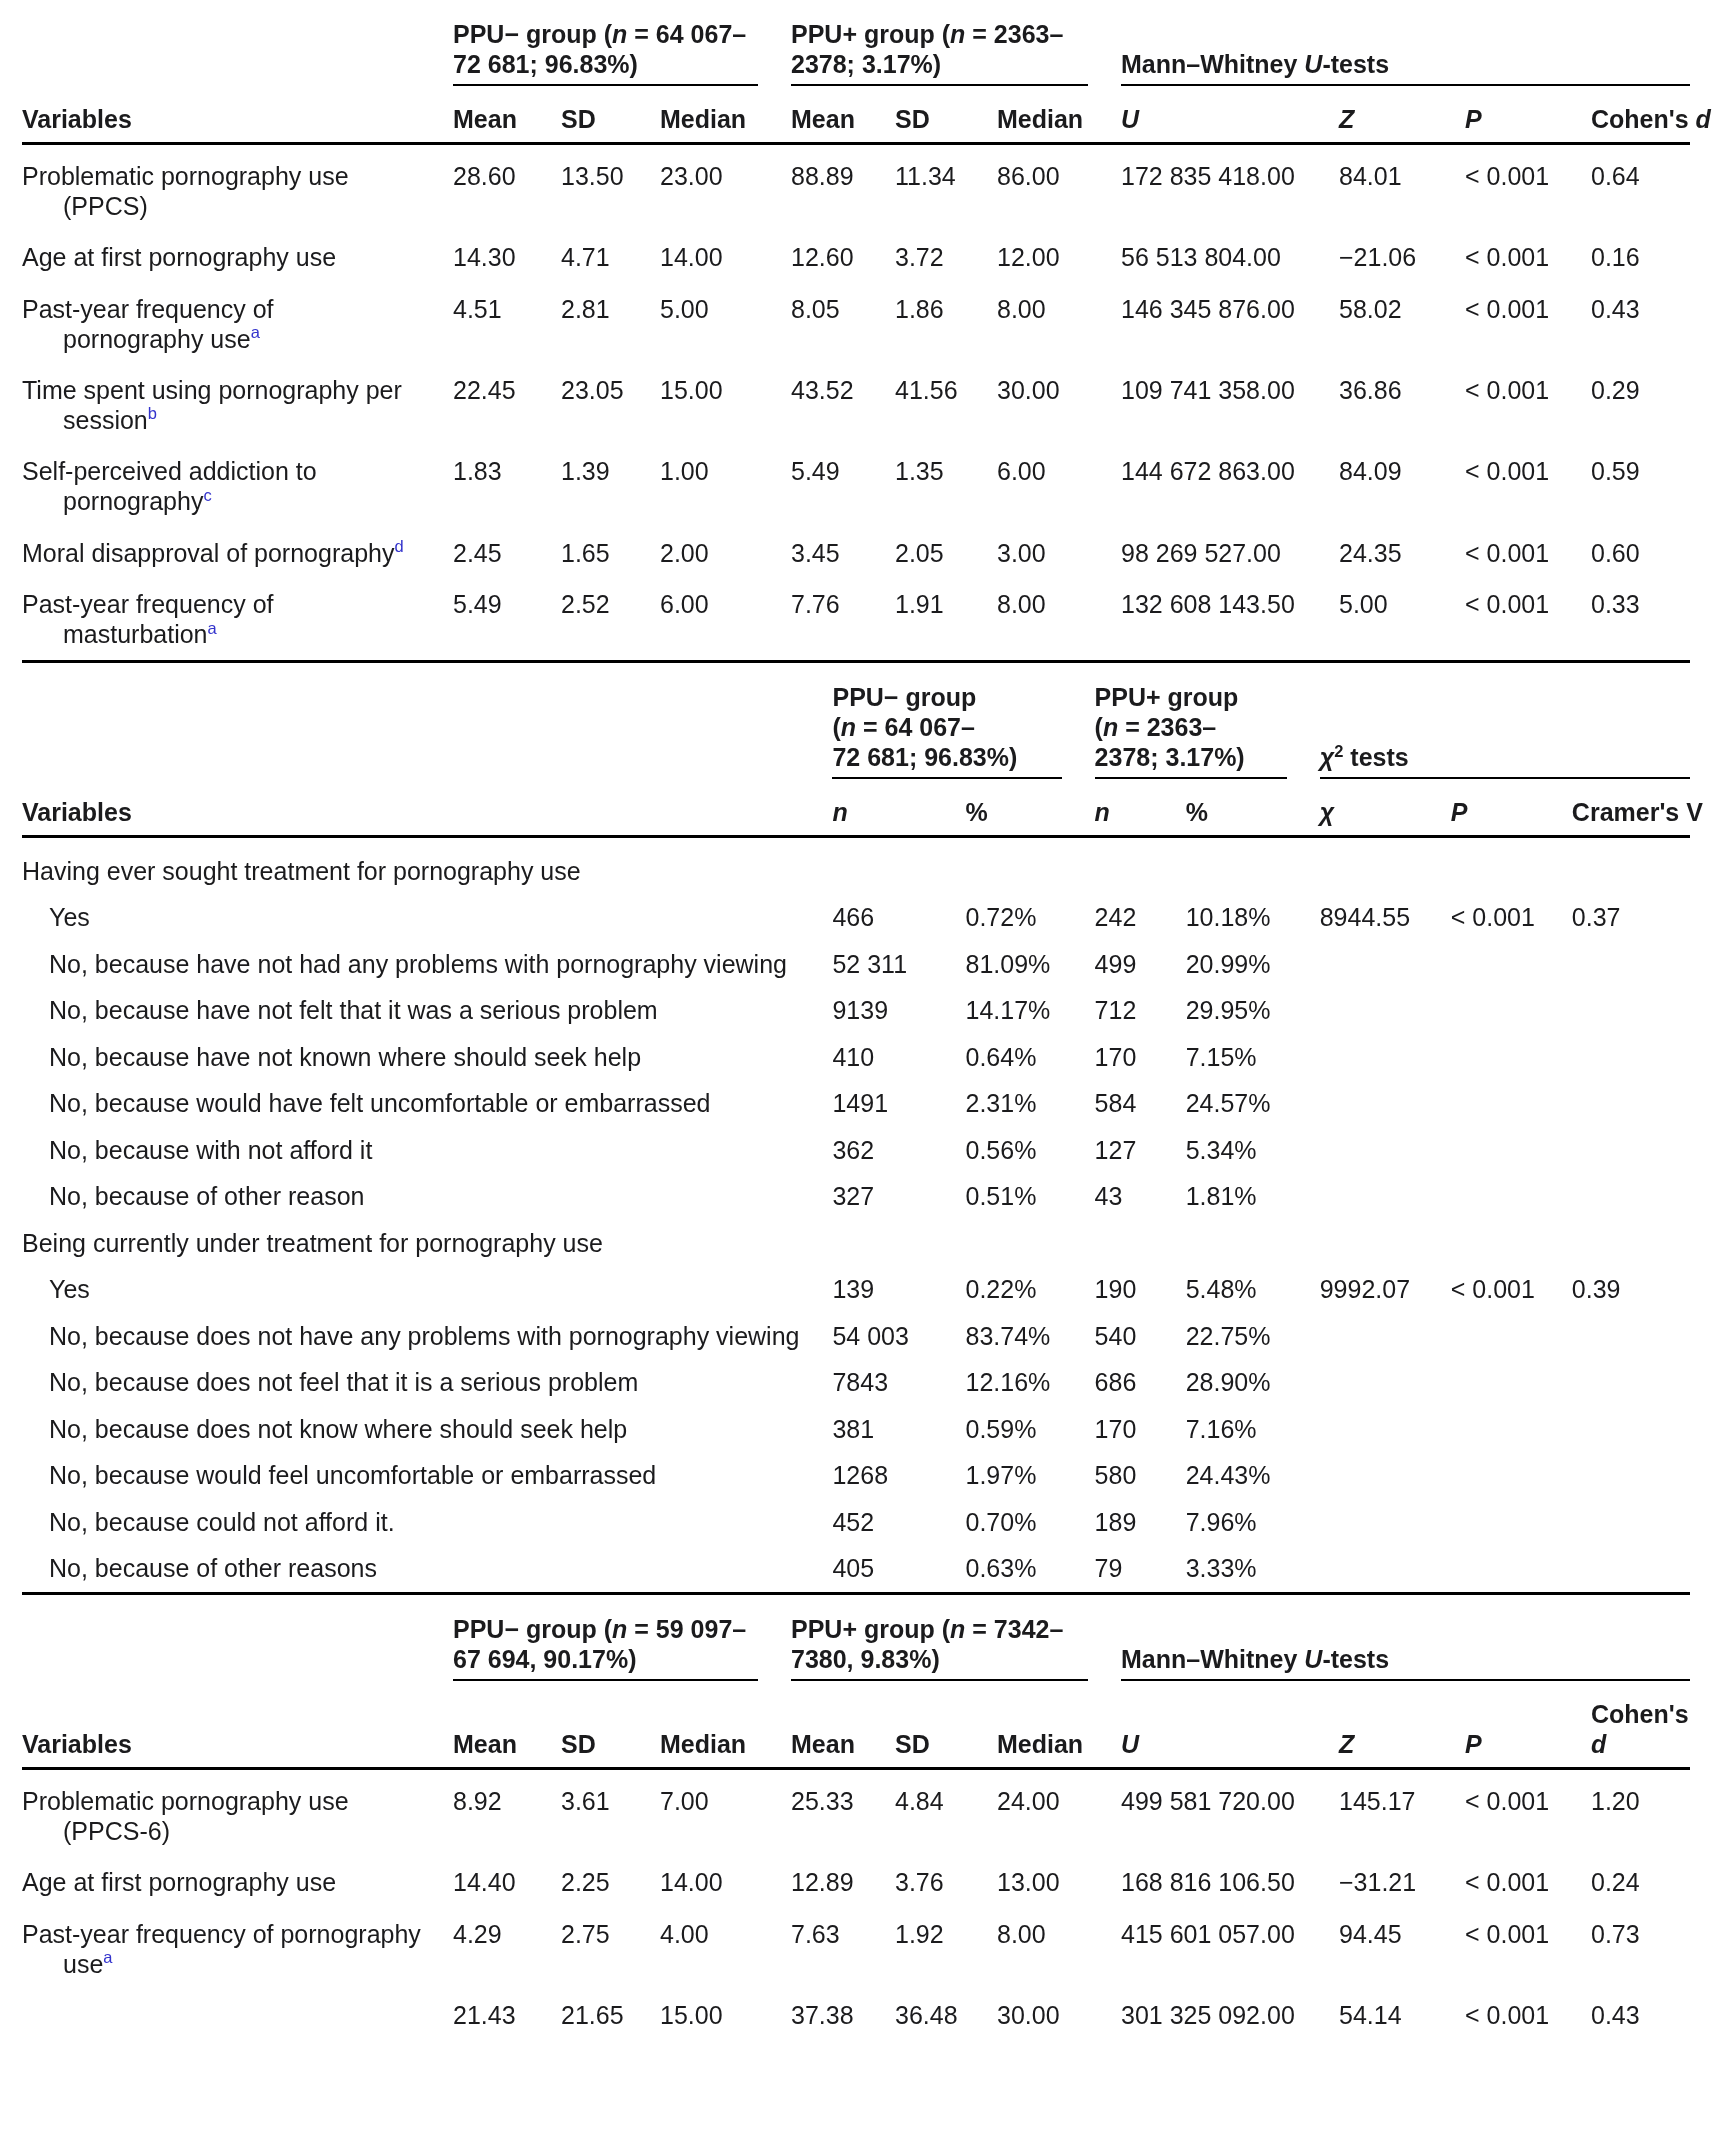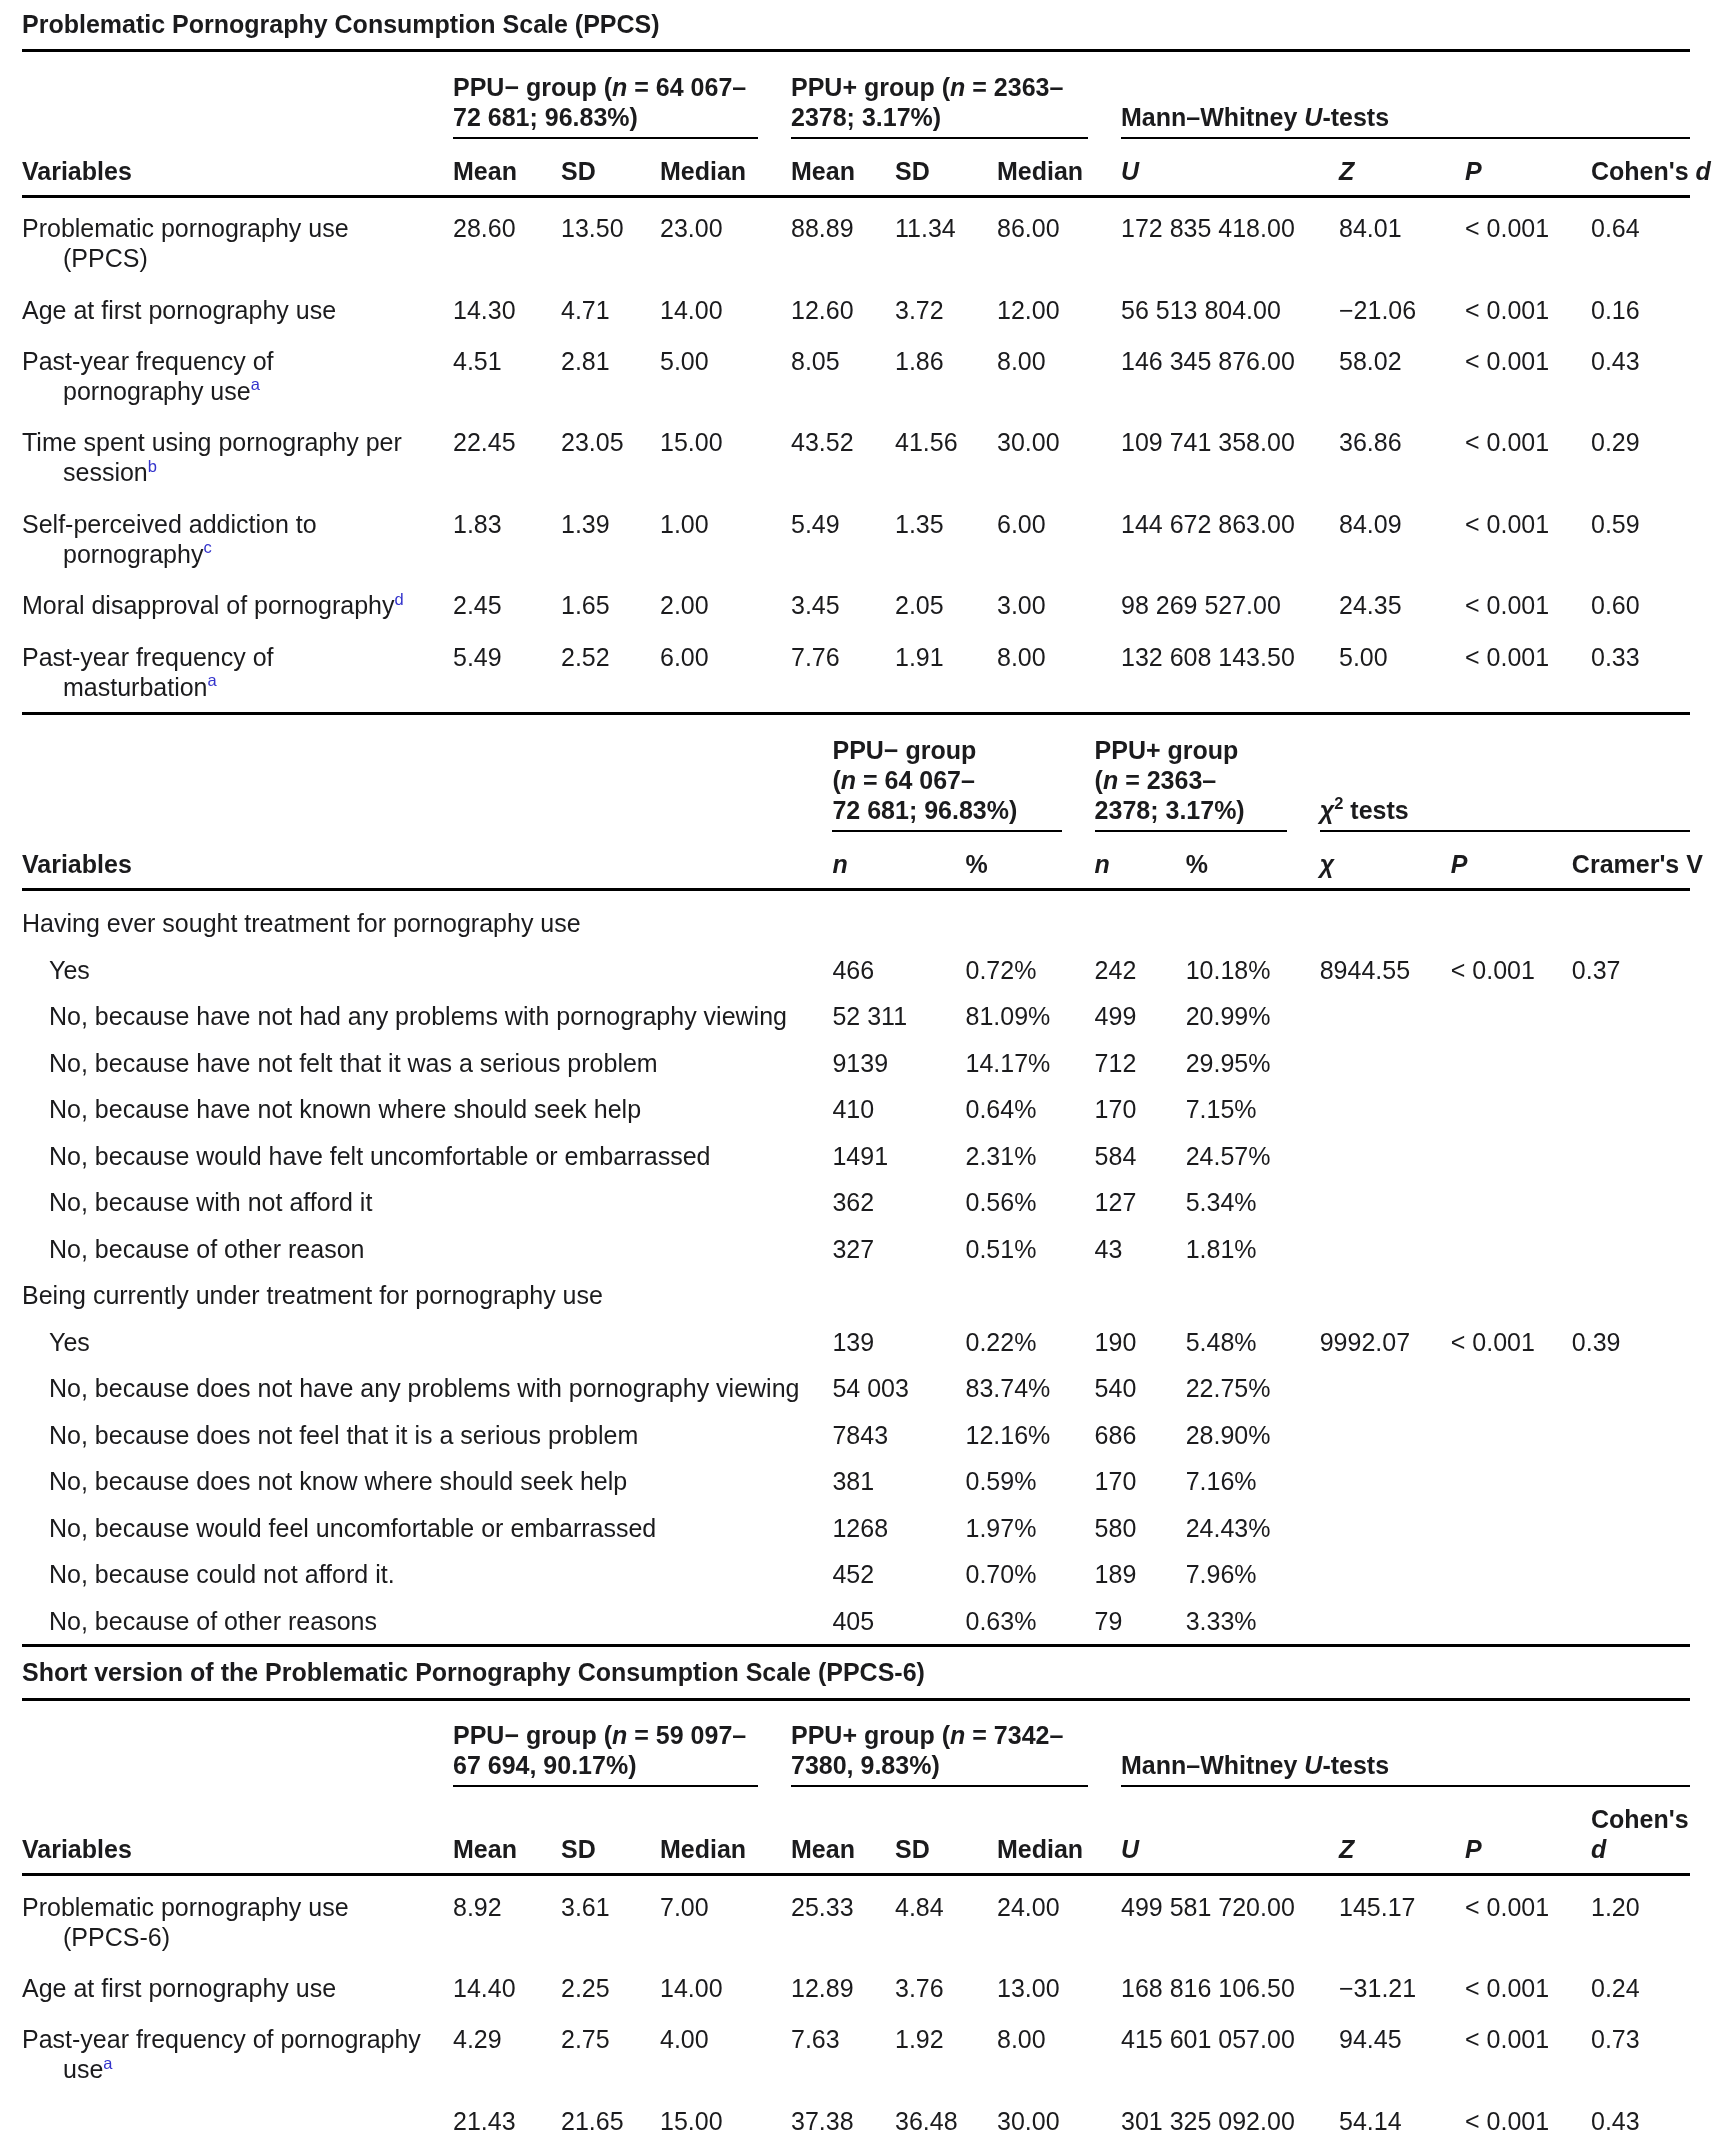--- a/index.html
+++ b/index.html
@@ -79,21 +79,20 @@
     top: -9.7px;
     vertical-align: baseline;
   }
   sup.fn { color: #3333cc; }
   i { font-style: italic; }
 </style>
 </head>
 <body>
 
 <div class="page">
-  <h2 class="section-title" id="ppcs-title">Problematic Pornography Consumption Scale (PPCS)</h2>
   <div id="ppcs-mount">
       <table class="tbl stat closed">
         <colgroup>
           <col style="width: 431px;">
           <col style="width: 108px;">
           <col style="width: 99px;">
           <col style="width: 131px;">
           <col style="width: 104px;">
           <col style="width: 102px;">
           <col style="width: 124px;">
@@ -402,21 +401,20 @@
             <td class="num">79</td>
             <td class="num">3.33%</td>
             <td class="num"></td>
             <td class="num"></td>
             <td class="num"></td>
           </tr>
         </tbody>
       </table>
     </div>
 
-  <h2 class="section-title" id="ppcs6-title">Short version of the Problematic Pornography Consumption Scale (PPCS-6)</h2>
   <div id="ppcs6-mount">
       <table class="tbl stat">
         <colgroup>
           <col style="width: 431px;">
           <col style="width: 108px;">
           <col style="width: 99px;">
           <col style="width: 131px;">
           <col style="width: 104px;">
           <col style="width: 102px;">
           <col style="width: 124px;">

